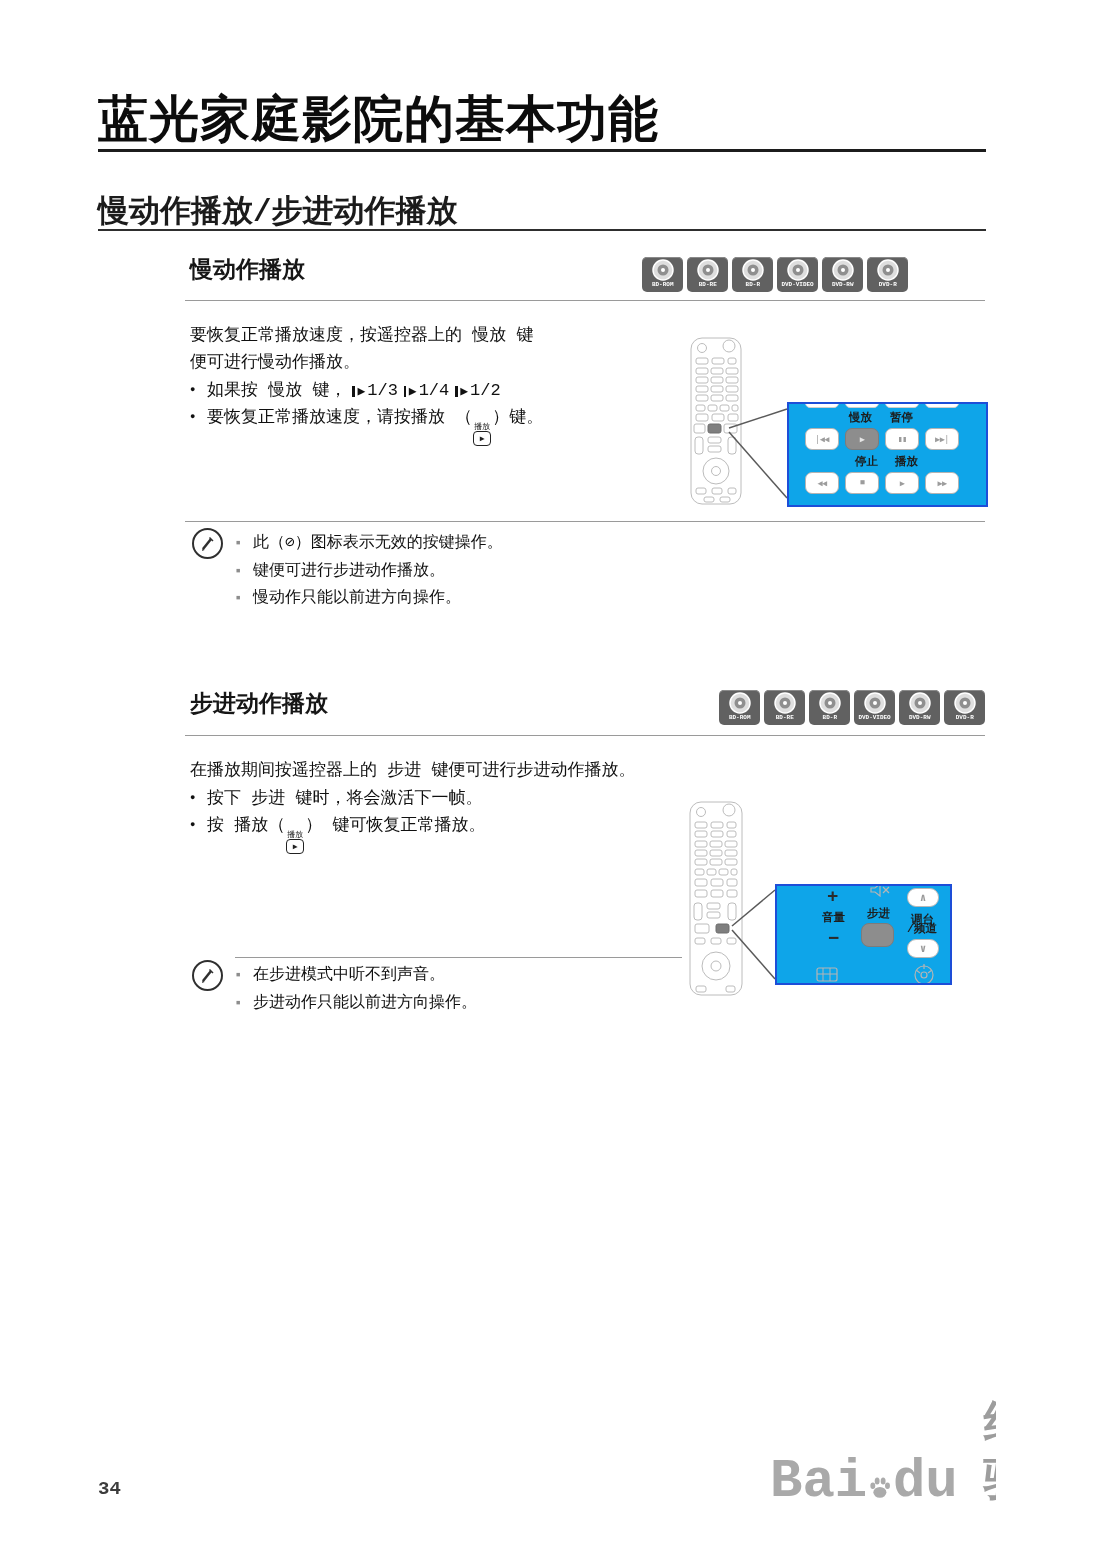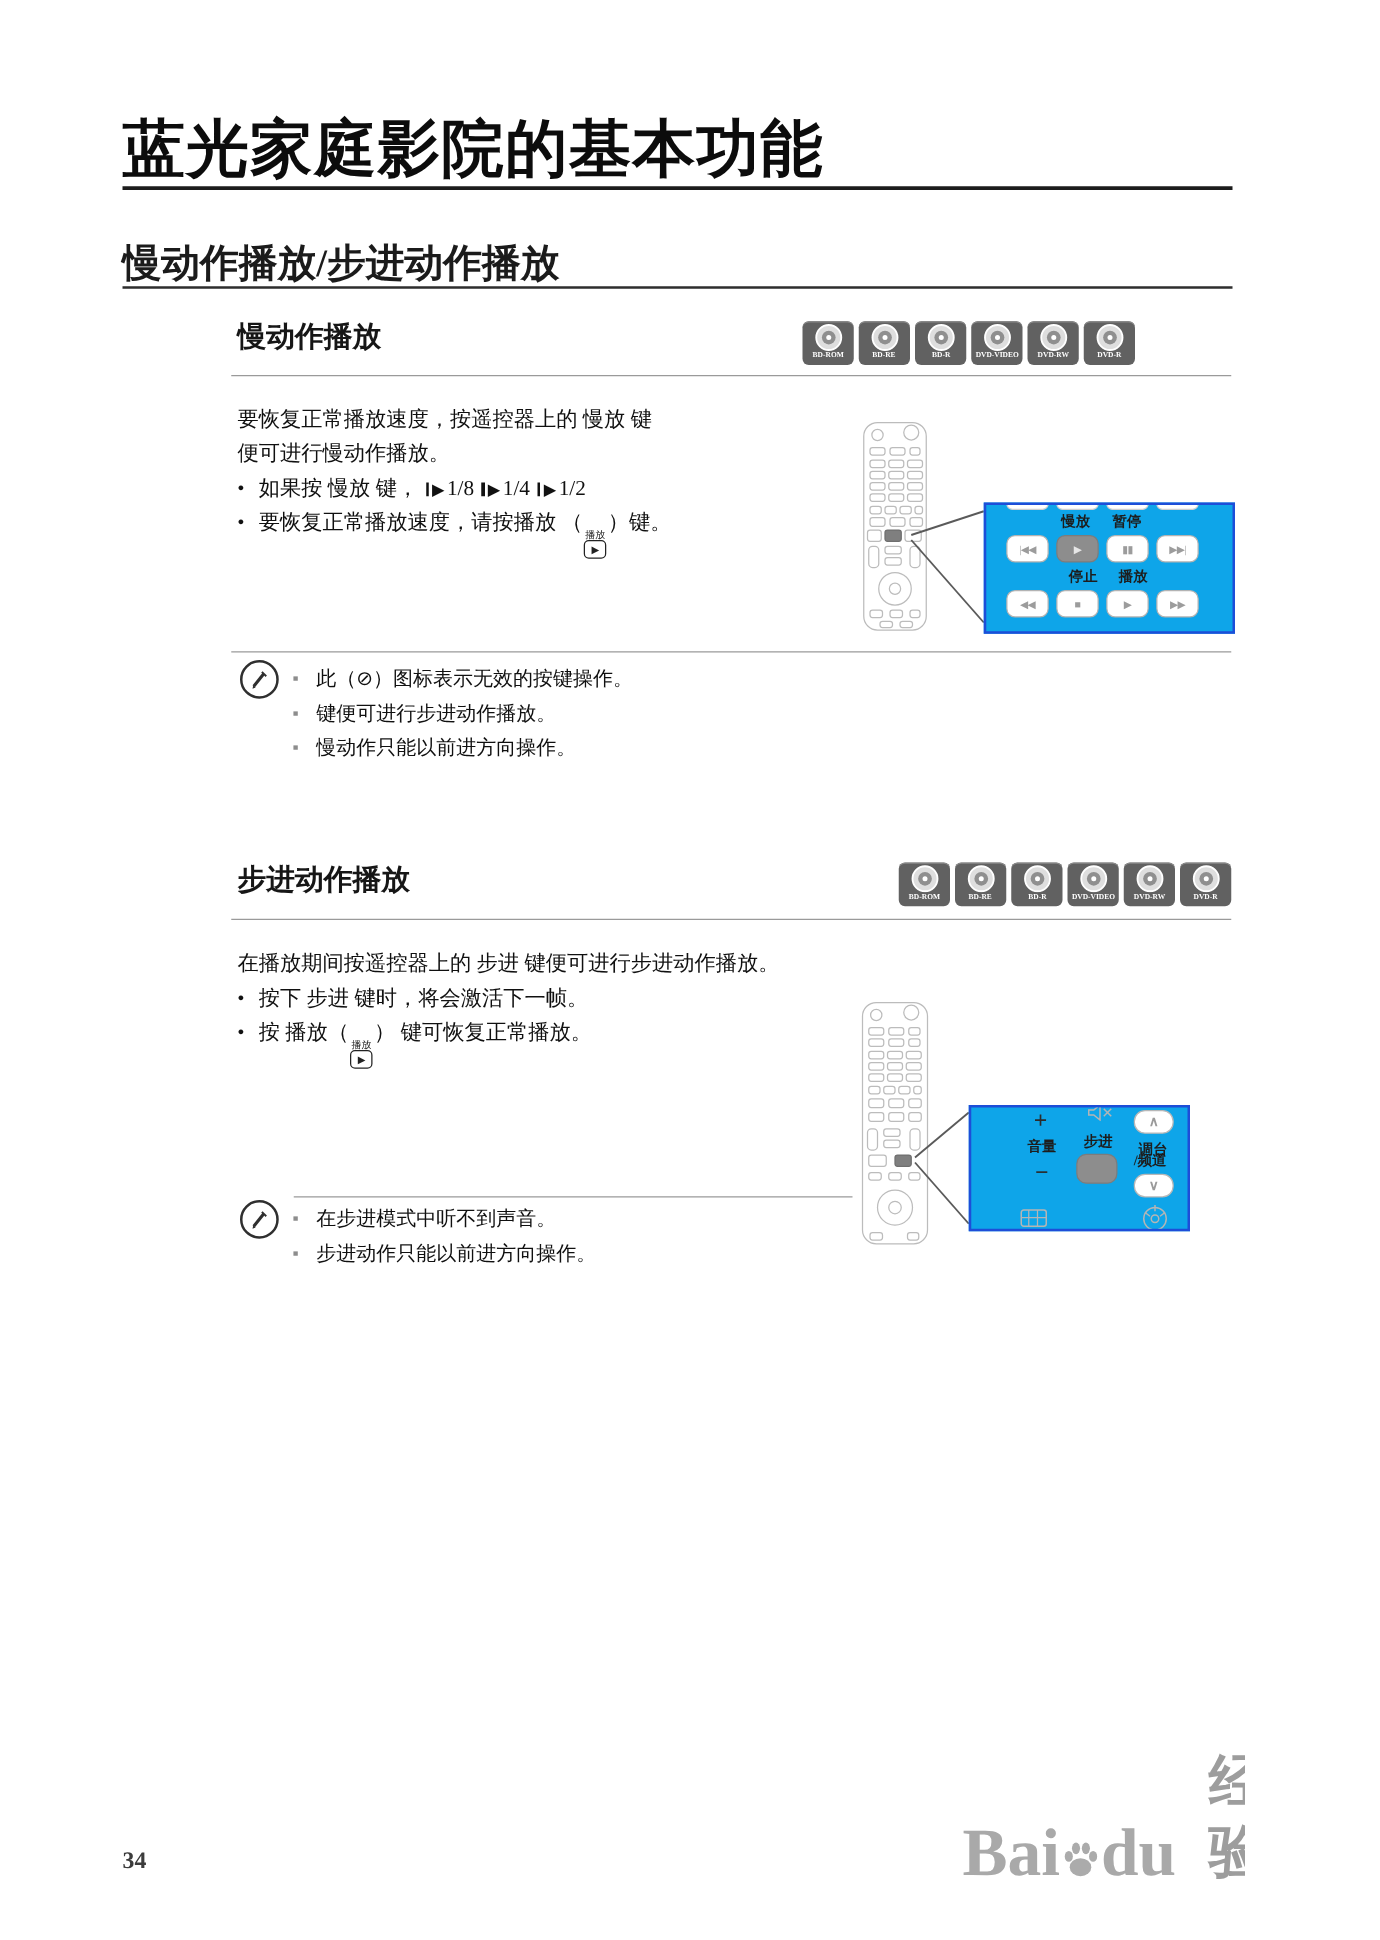--- a/index.html
+++ b/index.html
@@ -1,18 +1,18 @@
 <!DOCTYPE html>
 <html><head>
 <meta charset="utf-8">
 <style>
   *{margin:0;padding:0;box-sizing:border-box}
   html,body{background:#ffffff}
   .page{position:relative;width:996px;height:1552px;background:#fff;overflow:hidden;
-        font-family:Liberation Serif, serif;color:#141414}
+        font-family:Liberation Mono, monospace;color:#141414}
   .abs{position:absolute}
 
   
   .doc-title{left:98px;top:86px;font-size:50px;font-weight:900;letter-spacing:1px;color:#0c0c0c;white-space:nowrap}
   .title-rule{left:98px;top:149px;width:888px;height:3px;background:#1c1c1c}
   .section-title{left:98px;top:190px;font-size:31px;font-weight:bold;color:#1b1b1b;white-space:nowrap}
   .section-rule{left:98px;top:229px;width:888px;height:2px;background:#2e2e2e}
   .sub-heading{font-size:23px;font-weight:bold;color:#161616;white-space:nowrap}
   .thin-rule{height:1px;background:#9a9a9a}
 
@@ -132,21 +132,21 @@
     </div>
   </div>
 
   <div class="abs thin-rule" style="left:185px;top:300px;width:800px"></div>
 
   <div class="abs body-block" style="left:190px;top:322px;width:480px">
     <p>要恢复正常播放速度，按遥控器上的 慢放 键</p>
     <p>便可进行慢动作播放。</p>
     <ul class="bullets">
       <li>
-        <span class="kw">如果按 慢放 键，</span><span class="step-ic">▶</span><span>1/8</span><span class="step-ic">▶</span><span>1/4</span><span class="step-ic">▶</span><span>1/2</span>
+        <span class="kw">如果按 慢放 键，</span><span class="step-ic">▶</span><span>1/3</span><span class="step-ic">▶</span><span>1/4</span><span class="step-ic">▶</span><span>1/2</span>
       </li>
       <li>
         <span class="kw">要恢复正常播放速度，请按播放 （</span><span class="play-key">
             <span class="pk-label">播放</span>
             <span class="pk-box">▶</span>
           </span><span class="kw">）键。</span>
       </li>
     </ul>
   </div>
 

